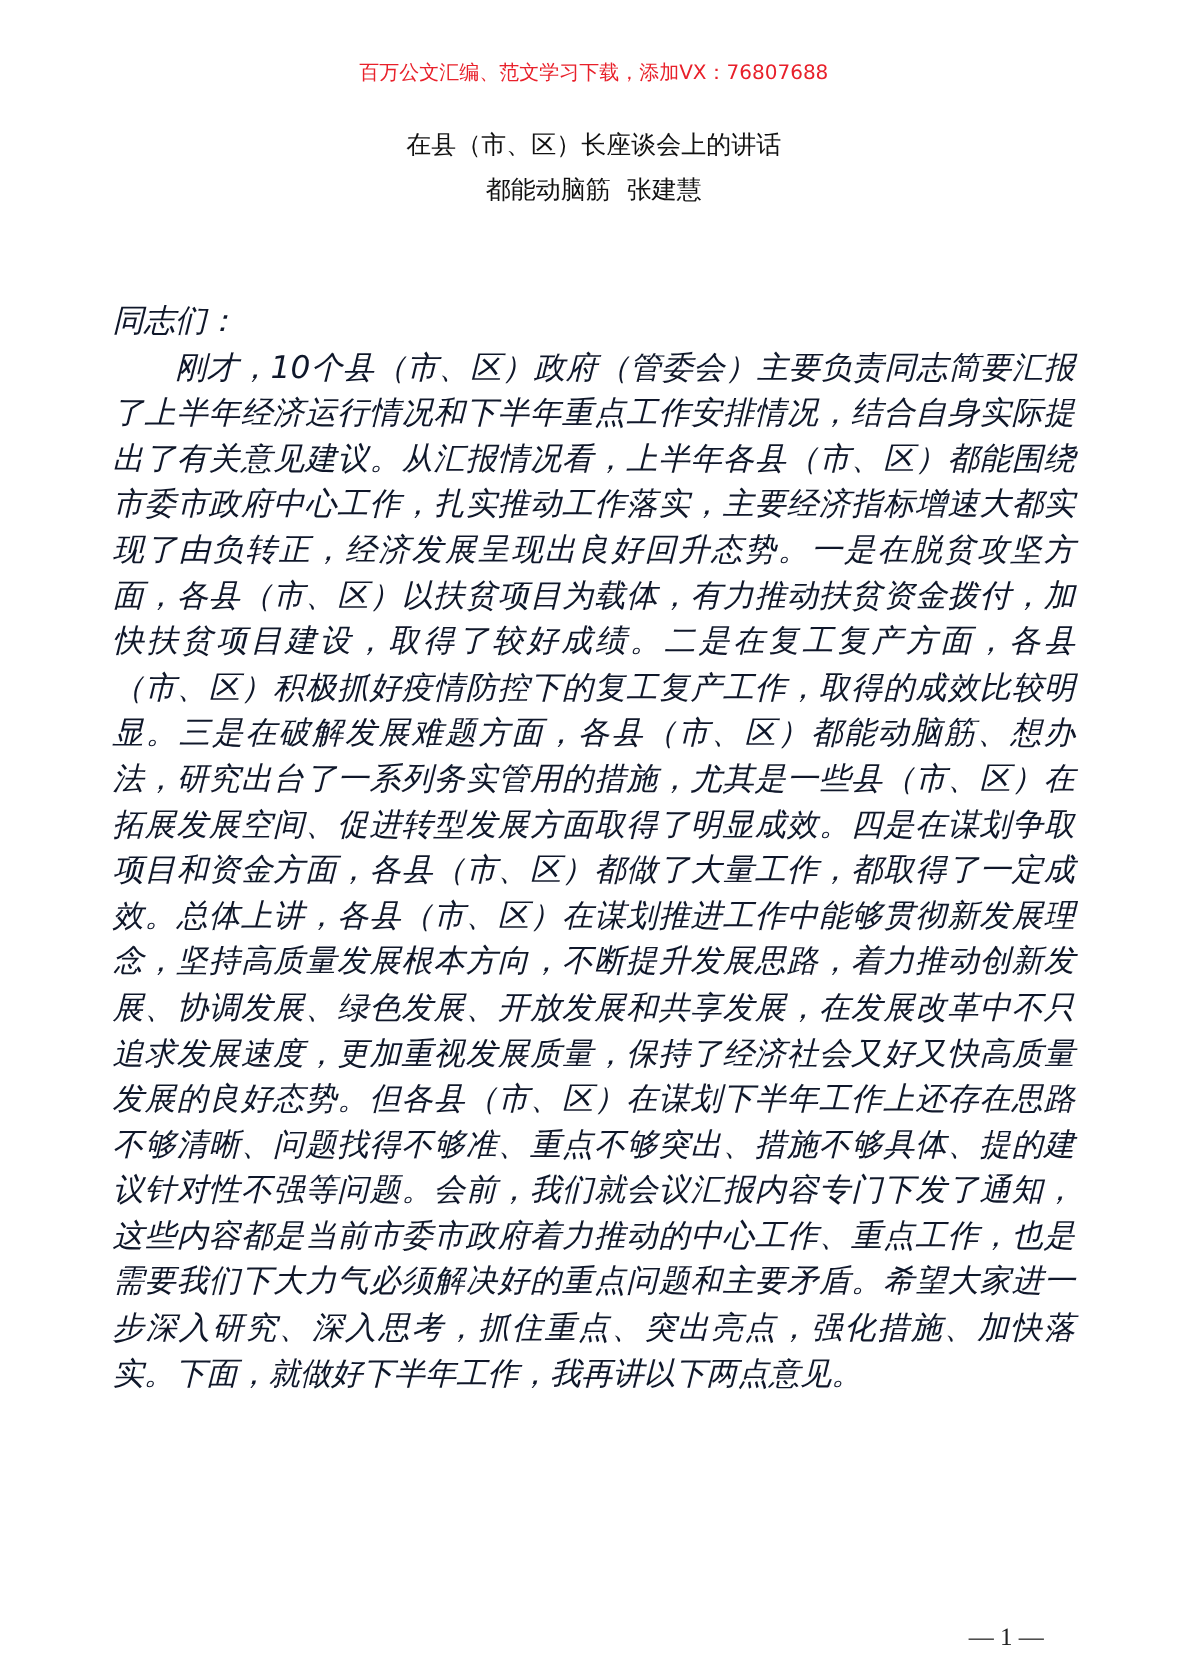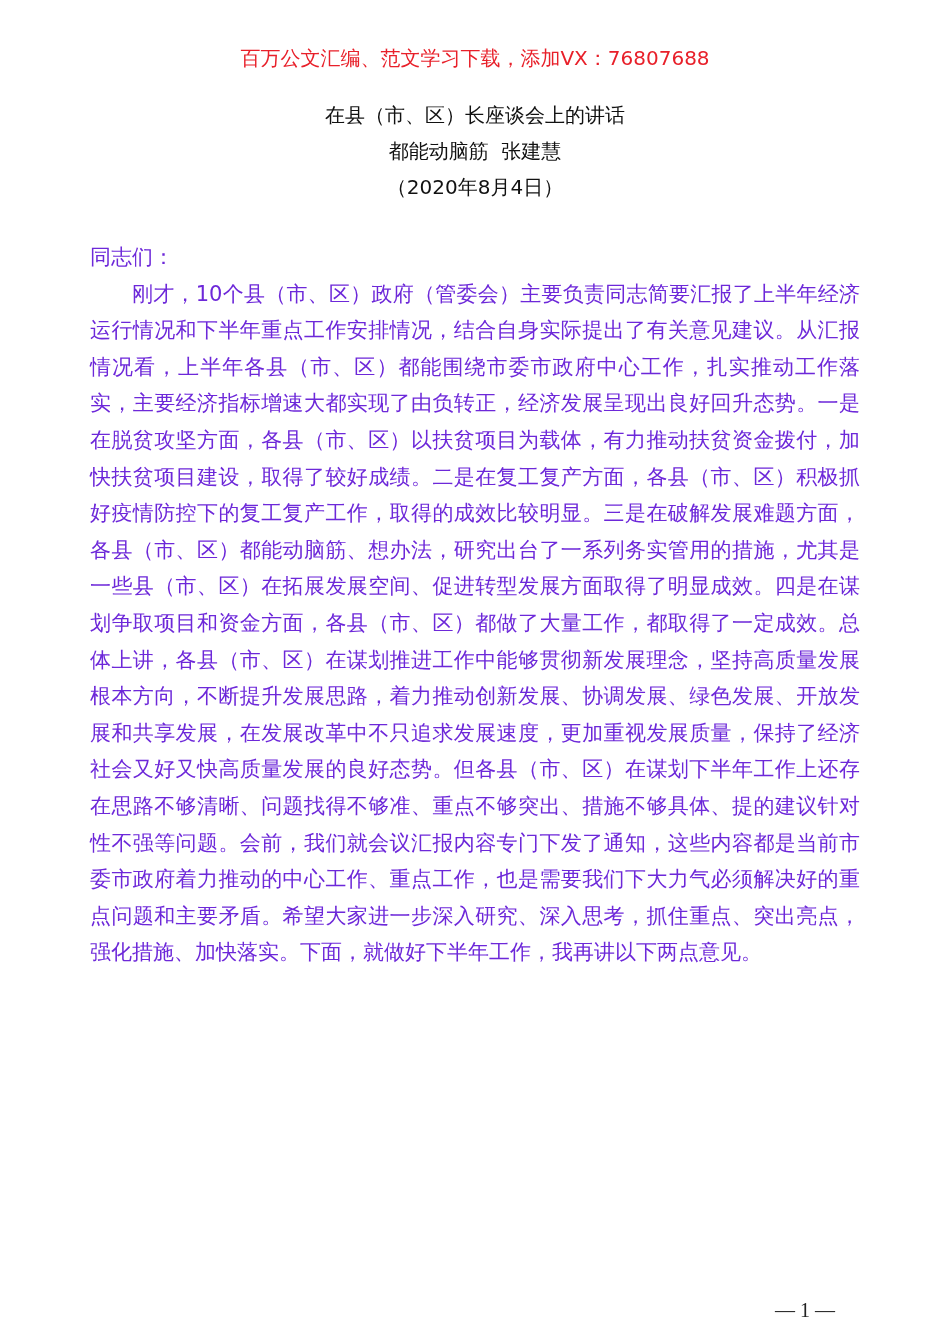--- a/index.html
+++ b/index.html
@@ -14,46 +14,47 @@
       overflow: hidden;
       font-family: "DejaVu Sans", "Liberation Sans", sans-serif;
       color: #111111;
     }
     .watermark {
       position: absolute;
       top: 44px;
       left: 0;
       width: 950px;
       text-align: center;
-      font-size: 20px;
+      font-size: 16px;
       line-height: 28px;
       color: #e8202a;
       letter-spacing: 0px;
     }
     .title-block {
       position: absolute;
       top: 97px;
       left: 0;
       width: 950px;
       text-align: center;
       font-size: 20px;
       line-height: 36px;
       color: #111111;
     }
     .title-block div { white-space: pre; }
     .body-text {
       position: absolute;
       top: 239px;
       left: 90px;
       width: 770px;
-      font-size: 21px;
+      font-size: 25px;
       line-height: 36.6px;
-      color: #6d28d9;
+      color: #0f172a;
       text-align: justify;
       text-justify: inter-character;
+      font-style: italic;
     }
     .body-text p {
       margin: 0;
       text-indent: 2em;
     }
     .body-text p.salutation {
       text-indent: 0;
     }
     .body-text .strong {
       font-weight: bold;
@@ -72,21 +73,20 @@
     }
   </style>
 </head>
 <body>
 
 <div class="watermark">百万公文汇编、范文学习下载，添加VX：76807688</div>
 
 <div class="title-block">
   <div>在县（市、区）长座谈会上的讲话</div>
   <div>都能动脑筋  张建慧</div>
-  <div>（2020年8月4日）</div>
 </div>
 
 <div class="body-text">
   <p class="salutation">同志们：</p>
   <p>刚才，10个县（市、区）政府（管委会）主要负责同志简要汇报了上半年经济运行情况和下半年重点工作安排情况，结合自身实际提出了有关意见建议。从汇报情况看，上半年各县（市、区）都能围绕市委市政府中心工作，扎实推动工作落实，主要经济指标增速大都实现了由负转正，经济发展呈现出良好回升态势。一是在脱贫攻坚方面，各县（市、区）以扶贫项目为载体，有力推动扶贫资金拨付，加快扶贫项目建设，取得了较好成绩。二是在复工复产方面，各县（市、区）积极抓好疫情防控下的复工复产工作，取得的成效比较明显。三是在破解发展难题方面，各县（市、区）都能动脑筋、想办法，研究出台了一系列务实管用的措施，尤其是一些县（市、区）在拓展发展空间、促进转型发展方面取得了明显成效。四是在谋划争取项目和资金方面，各县（市、区）都做了大量工作，都取得了一定成效。总体上讲，各县（市、区）在谋划推进工作中能够贯彻新发展理念，坚持高质量发展根本方向，不断提升发展思路，着力推动创新发展、协调发展、绿色发展、开放发展和共享发展，在发展改革中不只追求发展速度，更加重视发展质量，保持了经济社会又好又快高质量发展的良好态势。但各县（市、区）在谋划下半年工作上还存在思路不够清晰、问题找得不够准、重点不够突出、措施不够具体、提的建议针对性不强等问题。会前，我们就会议汇报内容专门下发了通知，这些内容都是当前市委市政府着力推动的中心工作、重点工作，也是需要我们下大力气必须解决好的重点问题和主要矛盾。希望大家进一步深入研究、深入思考，抓住重点、突出亮点，强化措施、加快落实。下面，就做好下半年工作，我再讲以下两点意见。</p>
 </div>
 
 <div class="page-number">— 1 —</div>
 
 </body></html>

